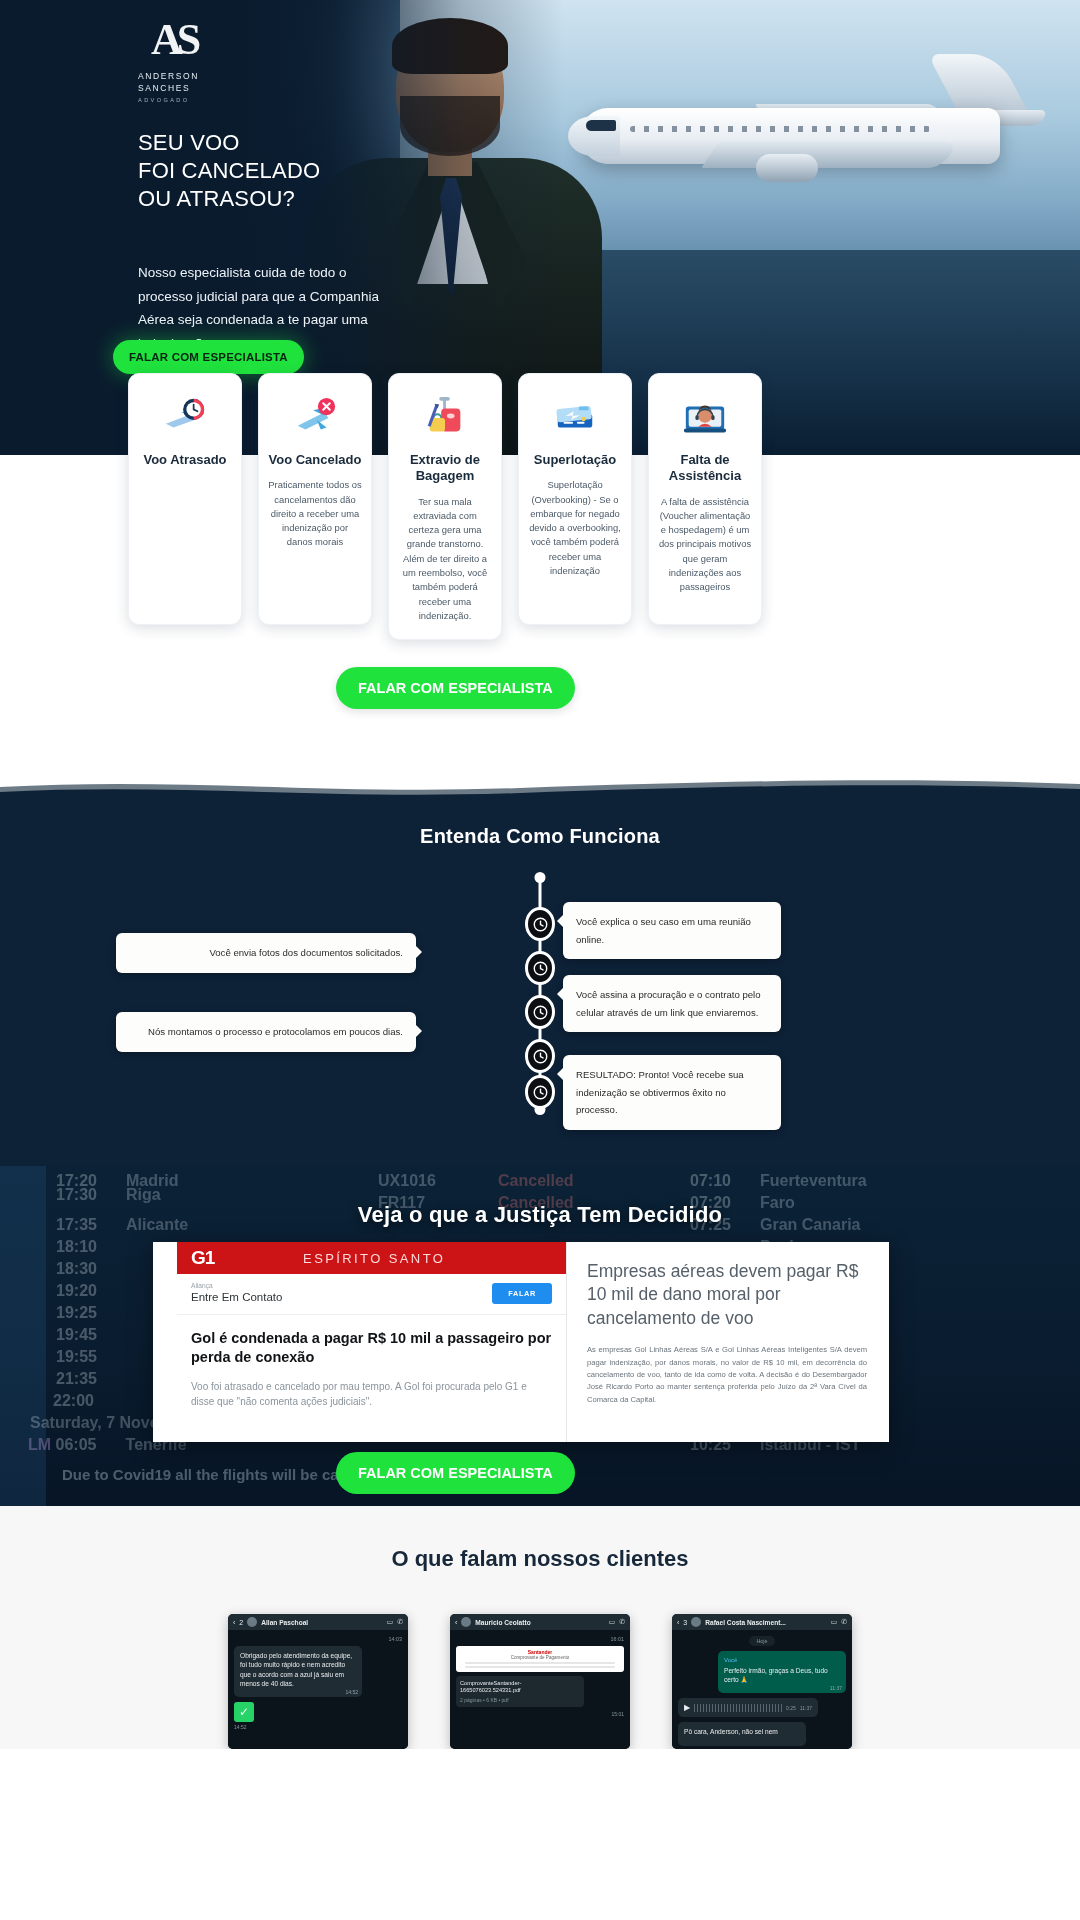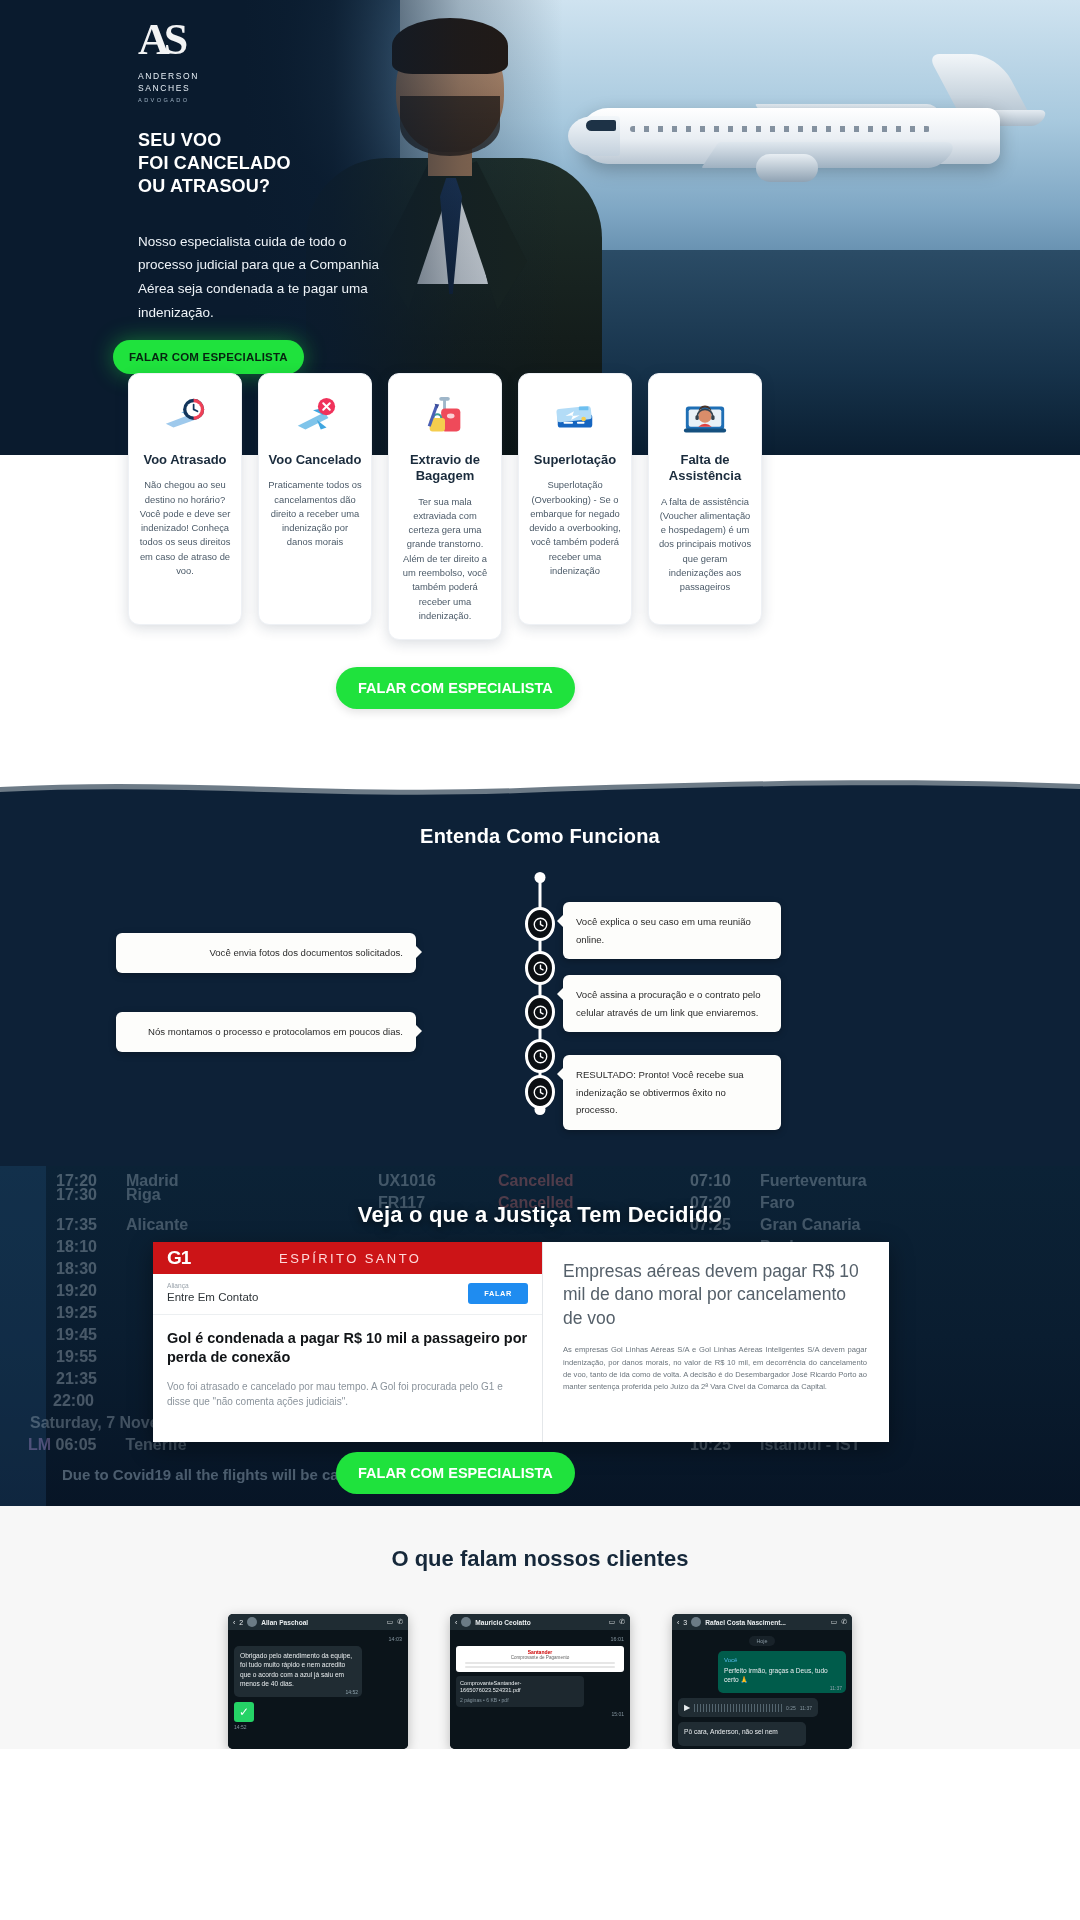--- a/index.html
+++ b/index.html
@@ -124,29 +124,30 @@
     position:absolute;left:0;top:0;width:640px;height:455px;
     background:linear-gradient(90deg,#0a1b2e 0%,#0a1b2e 38%,rgba(10,27,46,.88) 52%,rgba(10,27,46,.25) 72%,rgba(10,27,46,0) 88%);
   }
   .hero-inner{position:absolute;left:0;top:0;width:1080px;height:455px;padding:18px 0 0 138px;}
 
   .logo{width:70px;margin-bottom:26px;}
   .logo .mark{
     font-family:"Liberation Serif","DejaVu Serif",serif;
     font-size:44px;font-weight:bold;color:#fff;letter-spacing:-6px;line-height:1;
     opacity:.95;
+    text-align:center;
   }
   .logo .lname{
     margin-top:8px;font-size:8.5px;letter-spacing:1.6px;color:#e6eef5;line-height:1.45;
   }
   .logo .lsub{font-size:5.6px;letter-spacing:2.4px;color:#9db0c2;margin-top:2px;}
 
   h1.hero-title{
-    font-size:18px;line-height:1.28;font-weight:bold;color:#ffffff;
-    letter-spacing:.2px;margin-bottom:32px;
+    font-size:22px;line-height:1.28;font-weight:normal;color:#ffffff;
+    letter-spacing:.2px;margin-bottom:48px;
   }
   p.hero-sub{
     font-size:13.5px;line-height:1.75;color:#eef3f8;width:245px;font-weight:500;
   }
   .btn-green{
     display:inline-block;background:#1fe23d;color:#062510;border:none;
     font-weight:bold;border-radius:20px;cursor:pointer;
     font-family:"Liberation Sans",sans-serif;
   }
   .hero-cta{
@@ -237,21 +238,21 @@
   .board-left{position:absolute;left:0;top:0;width:46px;height:340px;background:rgba(40,90,140,.25);}
   .justice h2{
     position:absolute;left:0;top:36px;width:1080px;text-align:center;
     color:#fff;font-size:22px;font-weight:bold;z-index:5;letter-spacing:.2px;
     text-shadow:0 2px 10px rgba(0,0,0,.65);
   }
   .news{
     position:absolute;left:153px;top:76px;width:736px;height:200px;
     background:#ffffff;display:flex;box-shadow:0 6px 22px rgba(0,0,0,.4);z-index:4;
   }
-  .news-l{width:390px;border-right:1px solid #e4e7ea;}
+  .news-l{width:390px;border-right:1px solid #e4e7ea;margin-left:24px;}
   .g1bar{height:32px;background:#cc1417;display:flex;align-items:center;padding:0 14px;}
   .g1logo{
     font-size:19px;font-weight:bold;color:#fff;letter-spacing:-1px;
     font-family:"Liberation Sans",sans-serif;
   }
   .g1region{flex:1;text-align:center;color:#ffd9d9;font-size:13px;letter-spacing:2.4px;padding-right:18px;}
   .promo{
     display:flex;align-items:center;padding:8px 14px 9px;border-bottom:1px solid #eceff1;
   }
   .promo .pt{flex:1;}
@@ -380,21 +381,20 @@
           <svg viewBox="0 0 48 48" width="46" height="46">
             <path d="M4 30 L30 20 L34 26 L12 34 Z" fill="#9ec9ec"></path>
             <path d="M20 18 L28 16 L30 22 Z" fill="#6fb0de"></path>
             <circle cx="33" cy="15" r="11" fill="#12355b"></circle>
             <path d="M33 4 a11 11 0 0 1 0 22 z" fill="#ef4056"></path>
             <circle cx="33" cy="15" r="7.5" fill="#fff"></circle>
             <path d="M33 15 L33 10 M33 15 L37 17" stroke="#12355b" stroke-width="1.8" stroke-linecap="round" fill="none"></path>
           </svg>
         </div>
         <h3>Voo Atrasado</h3>
-        <p>Não chegou ao seu destino no horário? Você pode e deve ser indenizado! Conheça todos os seus direitos em caso de atraso de voo.</p>
       </div>
 
       <div class="card tall">
         <div class="ico">
           <svg viewBox="0 0 48 48" width="46" height="46">
             <path d="M6 32 L34 18 L38 24 L14 36 Z" fill="#7fc4ea"></path>
             <path d="M22 16 L30 14 L33 21 Z" fill="#3fa6e0"></path>
             <path d="M26 26 L36 34 L30 36 Z" fill="#3fa6e0"></path>
             <circle cx="36" cy="12" r="9" fill="#f0325b"></circle>
             <path d="M32.6 8.6 L39.4 15.4 M39.4 8.6 L32.6 15.4" stroke="#fff" stroke-width="2.1" stroke-linecap="round"></path>

